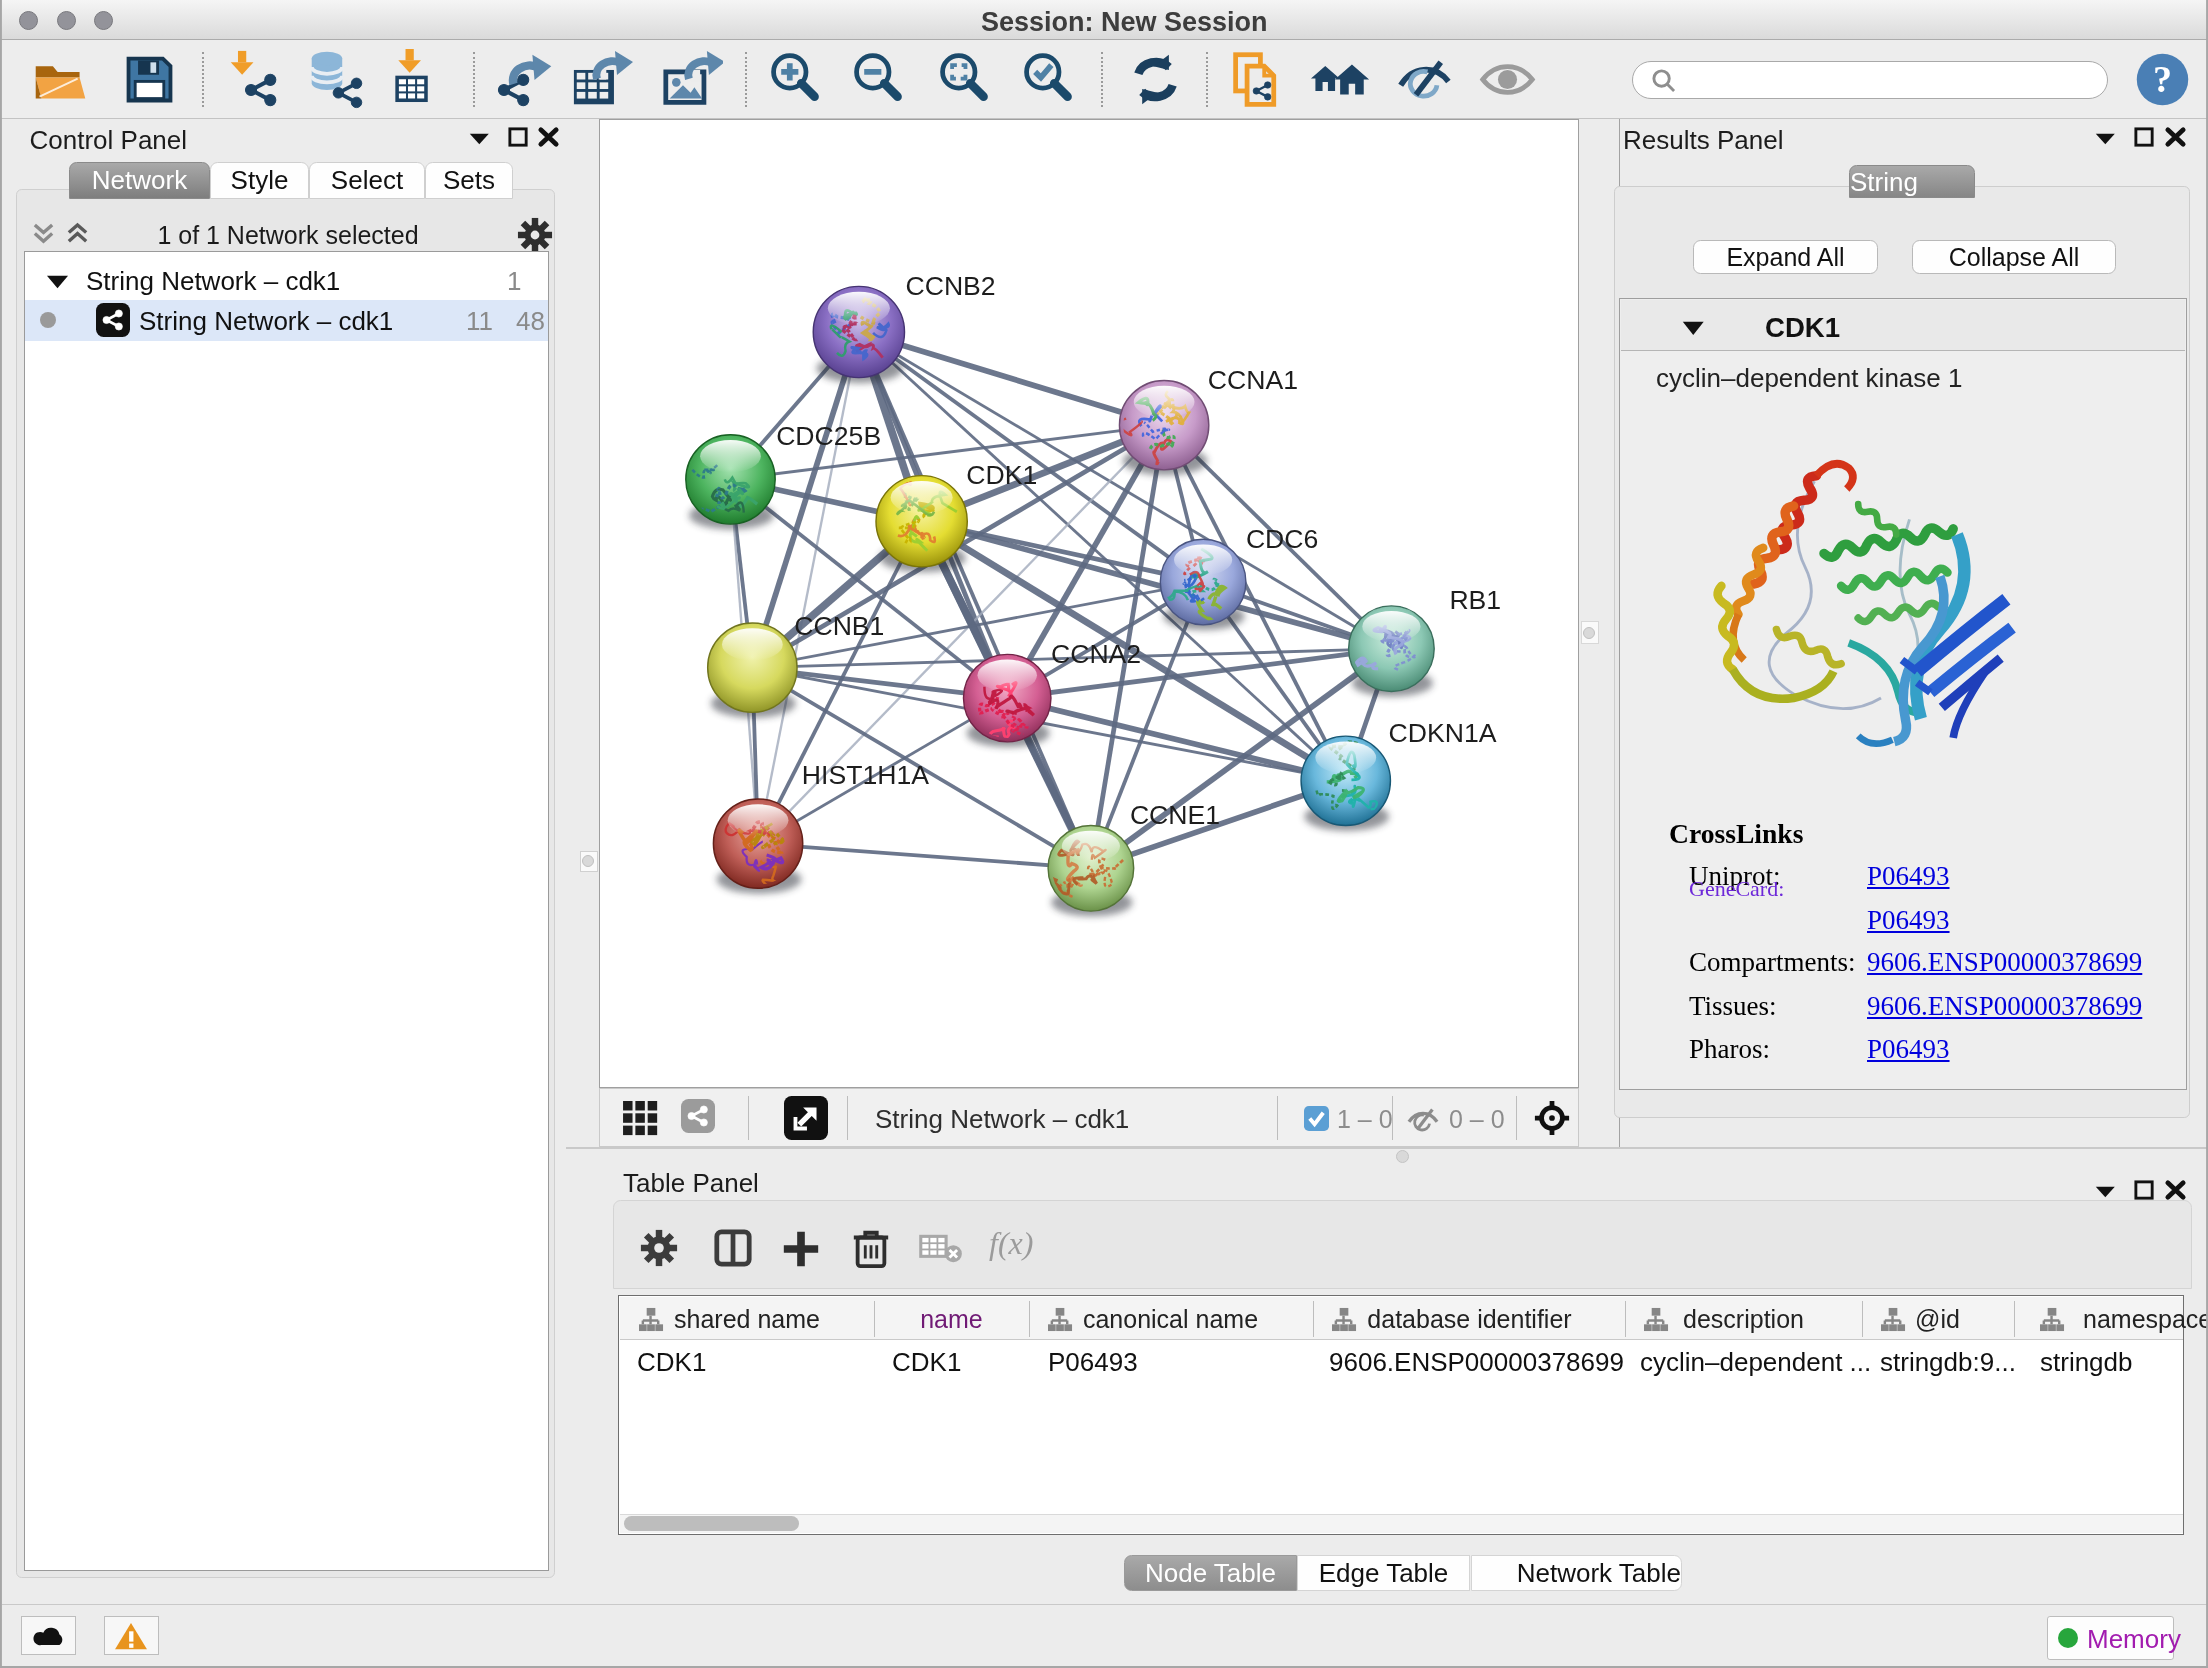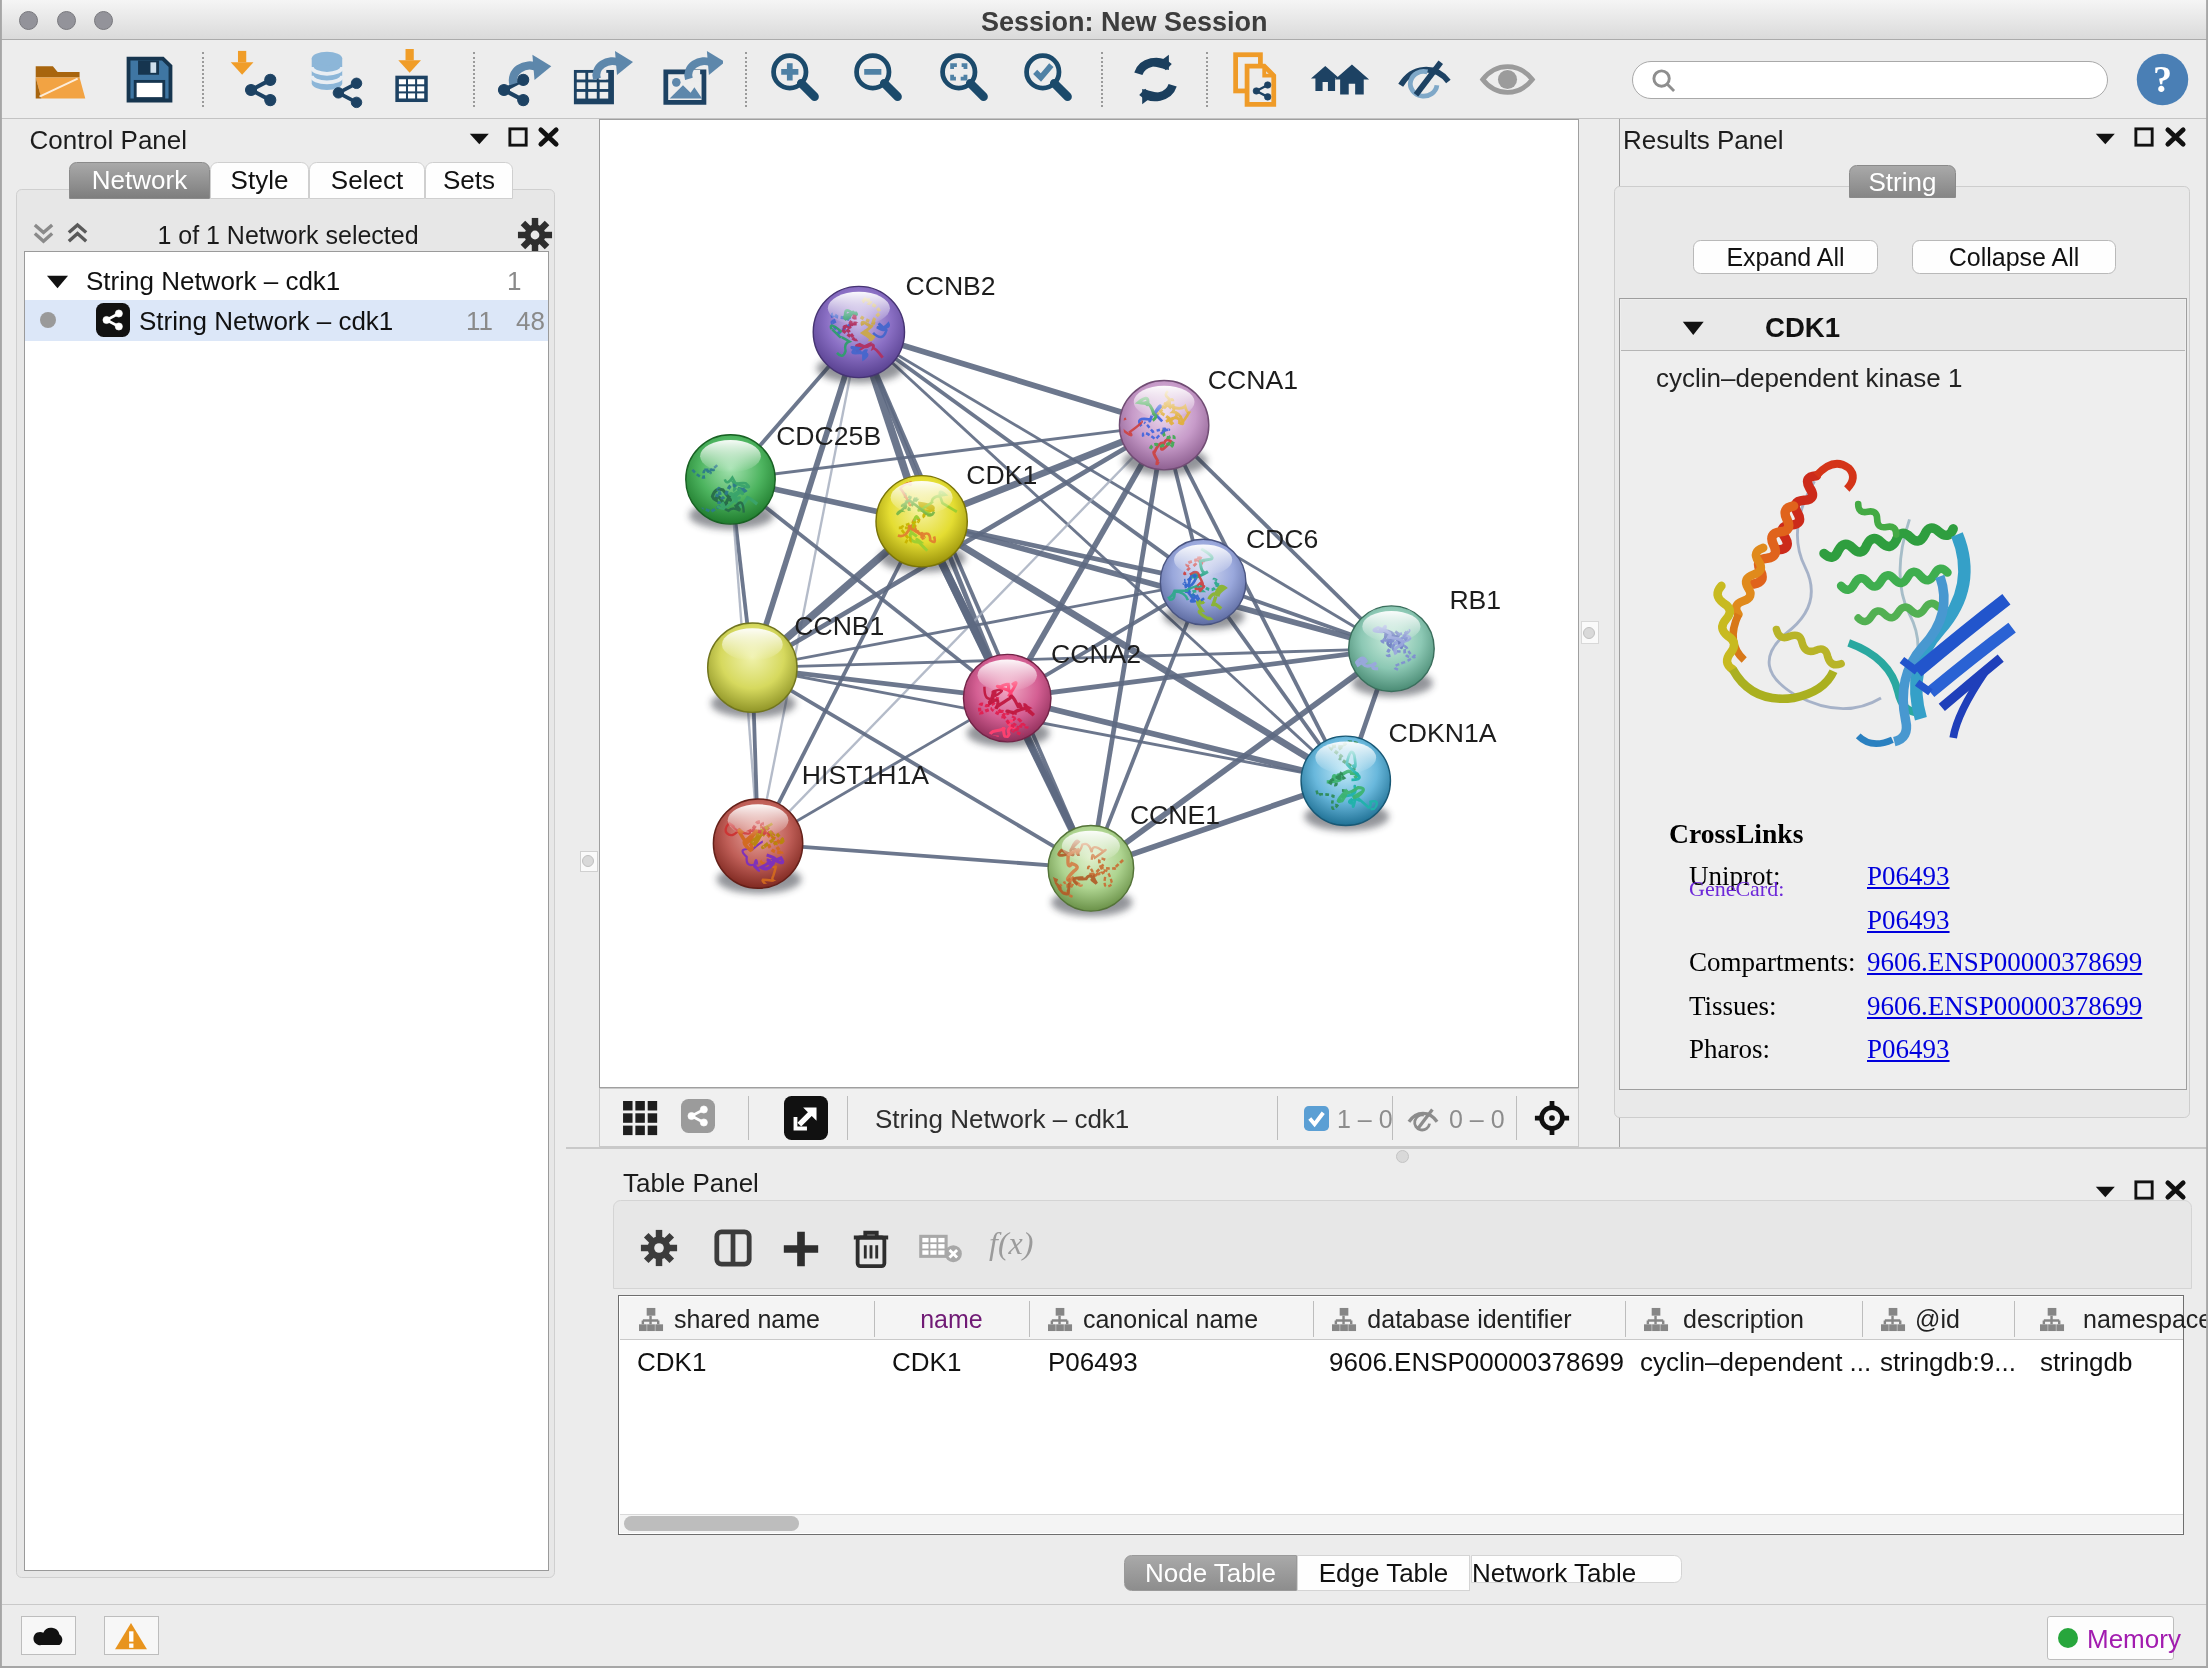--- a/index.html
+++ b/index.html
@@ -600,21 +600,21 @@
 <svg style="position:absolute;left:2092px;top:126px" width="28.5" height="23" viewBox="0 0 30 24">
     <path d="M4 8 L24 8 L14 19 Z" fill="#111"></path>
   </svg>
 <svg style="position:absolute;left:2132px;top:126px" width="25" height="23" viewBox="0 0 26 24">
     <rect x="4" y="3" width="17" height="17" fill="none" stroke="#111" stroke-width="3"></rect>
   </svg>
 <svg style="position:absolute;left:2163px;top:126px" width="25" height="23" viewBox="0 0 26 24">
     <path d="M5 4 L21 19 M21 4 L5 19" stroke="#111" stroke-width="5" stroke-linecap="round"></path>
   </svg>
 <div class="abs" style="left:1614px;top:186px;width:576px;height:932px;background:#e9e9e9;border:1px solid #cdcdcd;border-radius:5.7px"></div>
-<div class="abs" style="left:1849px;top:165px;width:107px;height:33px;background:linear-gradient(#a9a9a9,#868686);border:1px solid #8a8a8a;border-radius:7.6px 7.6px 0 0;color:#fff;font-size:26px;text-align:center;line-height:32px">String</div>
+<div class="abs" style="left:1849px;top:165px;width:126px;height:33px;background:linear-gradient(#a9a9a9,#868686);border:1px solid #8a8a8a;border-radius:7.6px 7.6px 0 0;color:#fff;font-size:26px;line-height:32px">String</div>
 <div class="abs" style="left:1693px;top:240px;width:185px;height:34px;background:#fefefe;border:1px solid #b9b9b9;border-radius:7.6px;font-size:25px;text-align:center;line-height:32px;color:#111">Expand All</div>
 <div class="abs" style="left:1912px;top:240px;width:204px;height:34px;background:#fefefe;border:1px solid #b9b9b9;border-radius:7.6px;font-size:25px;text-align:center;line-height:32px;color:#111">Collapse All</div>
 <div class="abs" style="left:1619px;top:298px;width:568px;height:792px;background:#eeeeee;border:1.9px solid #9e9e9e"></div>
 <div class="abs" style="left:1621px;top:300px;width:564px;height:51px;background:#e9e9e9;border-bottom:1px solid #b5b5b5"></div>
 <svg style="position:absolute;left:1679px;top:316px" width="28.5" height="23" viewBox="0 0 30 24">
     <path d="M4 6 L26 6 L15 20 Z" fill="#111"></path>
   </svg>
 <div class="tx" style="left:1765px;top:312px;font-size:27.6px;font-weight:bold;color:#111">CDK1</div>
 <div class="tx" style="left:1656px;top:363px;font-size:26px;color:#222">cyclin–dependent kinase 1</div>
 <svg style="position:absolute;left:1672px;top:443px" width="361" height="318" viewBox="0 0 380 334">
@@ -768,21 +768,21 @@
 <div class="tx" style="left:892px;top:1347px;font-size:26px;color:#111">CDK1</div>
 <div class="tx" style="left:1048px;top:1347px;font-size:26px;color:#111">P06493</div>
 <div class="tx" style="left:1329px;top:1347px;font-size:26px;color:#111">9606.ENSP00000378699</div>
 <div class="tx" style="left:1640px;top:1347px;font-size:26px;color:#111">cyclin–dependent ...</div>
 <div class="tx" style="left:1880px;top:1347px;font-size:26px;color:#111">stringdb:9...</div>
 <div class="tx" style="left:2040px;top:1347px;font-size:26px;color:#111">stringdb</div>
 <div class="abs" style="left:620px;top:1514px;width:1563px;height:19px;background:#f4f4f4;border-top:1px solid #d9d9d9"></div>
 <div class="abs" style="left:624px;top:1516px;width:175px;height:15px;background:#bdbdbd;border-radius:7.6px"></div>
 <div class="abs" style="left:1124px;top:1555px;width:173px;height:36px;background:linear-gradient(#a9a9a9,#8d8d8d);color:#fff;border:1px solid #9a9a9a;border-radius:7.6px 0 0 7.6px;font-size:26px;text-align:center;line-height:34px">Node Table</div>
 <div class="abs" style="left:1297px;top:1555px;width:173px;height:36px;background:#fefefe;color:#111;border:1px solid #d4d4d4;font-size:26px;text-align:center;line-height:34px">Edge Table</div>
-<div class="abs" style="left:1471px;top:1555px;width:211px;height:28px;background:#fefefe;color:#111;border:1px solid #d4d4d4;border-radius:0 7.6px 7.6px 0;font-size:26px;text-align:left;line-height:34px">Network Table</div>
+<div class="abs" style="left:1471px;top:1555px;width:211px;height:36px;background:#fefefe;color:#111;border:1px solid #d4d4d4;border-radius:0 7.6px 7.6px 0;font-size:26px;text-align:right;line-height:34px">Network Table</div>
 <div class="abs" style="left:1.9px;top:1604px;width:2205px;height:1px;background:#c9c9c9"></div>
 <div class="abs" style="left:21px;top:1616px;width:55px;height:39px;background:#f7f7f7;border:1px solid #bdbdbd"></div>
 <svg style="position:absolute;left:30px;top:1624px" width="38" height="25" viewBox="0 0 40 26">
     <path d="M12 22 A7 7 0 1 1 14 9 A9 9 0 0 1 31 11 A6.5 6.5 0 0 1 31 22 Z" fill="#111"></path>
   </svg>
 <div class="abs" style="left:104px;top:1616px;width:55px;height:39px;background:#f7f7f7;border:1px solid #bdbdbd"></div>
 <svg style="position:absolute;left:114px;top:1621px" width="34" height="30" viewBox="0 0 36 32">
     <path d="M18 2 L35 30 L1 30 Z" fill="#e8941e"></path>
     <rect x="16" y="11" width="4.6" height="11" fill="#fff"></rect>
     <rect x="16" y="24" width="4.6" height="4.6" fill="#fff"></rect>

